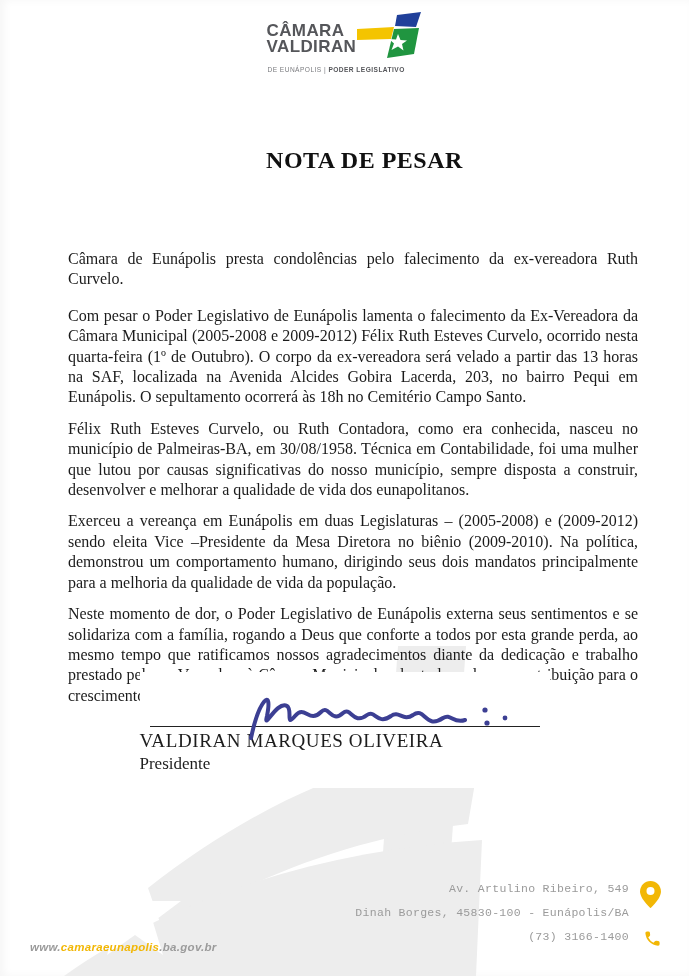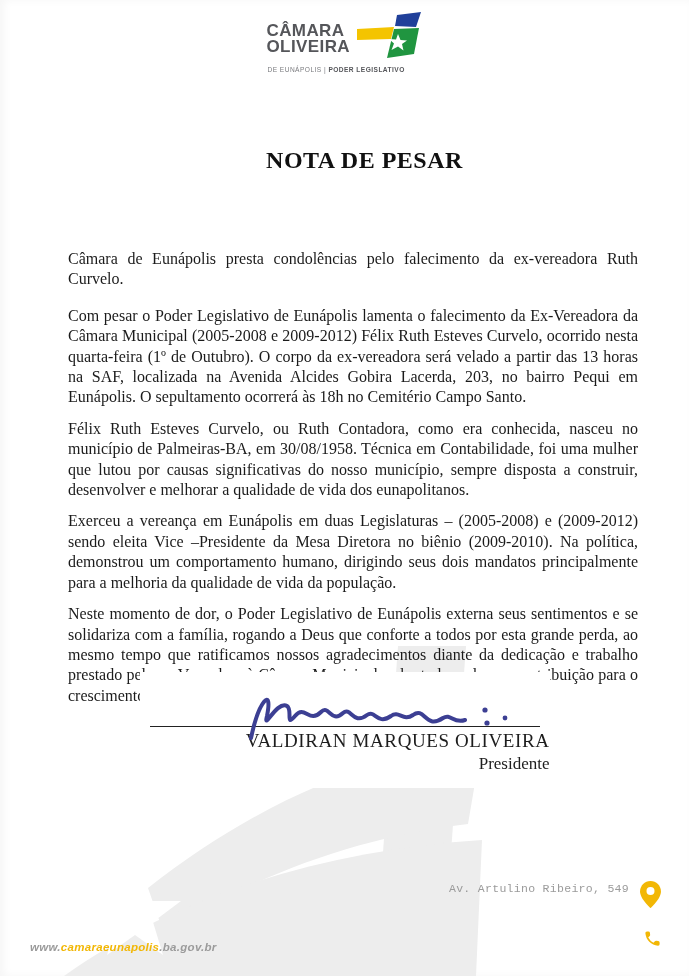--- a/index.html
+++ b/index.html
@@ -44,21 +44,21 @@
         font-size:24px;font-weight:bold;color:#111;letter-spacing:.5px;z-index:2;margin-left:20px;}
 
   
   .body-text{position:absolute;top:238px;left:57px;width:592px;z-index:2;
         color:var(--body_text);font-size:16px;line-height:20.4px;text-align:justify;}
   .body-text p{margin:11px;}
   .body-text p.lead{margin-bottom:16px;}
 
   
   .sign-block{position:absolute;top:672px;left:50%;transform:translateX(-50%);
-        width:410px;z-index:3;background:#fff;text-align:right;padding:10px 0 14px;}
+        width:410px;z-index:3;background:#fff;text-align:left;padding:10px 0 14px;}
   .sign-script{display:block;margin:0 auto -14px auto;position:relative;left:38px;}
   .sign-line{border-top:1.6px solid #222;width:390px;margin:0 auto;}
   .sign-name{font-size:19px;letter-spacing:.6px;color:#1d1d1d;margin-top:3px;}
   .sign-role{font-size:17px;color:#1d1d1d;margin-top:2px;}
 
   
   .contact{position:absolute;top:877px;right:26px;z-index:2;text-align:right;
         font-family:Liberation Mono, monospace;font-size:11.5px;
         color:var(--footer_text);line-height:24px;letter-spacing:.3px;}
   .contact .line{padding-right:34px;}
@@ -77,21 +77,21 @@
   <svg class="watermark" viewBox="0 0 460 330" preserveAspectRatio="none">
     <polygon style="fill:var(--watermark_gray)" points="368,0 436,0 412,330 344,330"></polygon>
     <path style="fill:var(--watermark_gray)" d="M 118,242 C 226,158 330,112 452,96 L 438,178 C 330,190 216,232 134,288 Z"></path>
     <path style="fill:var(--watermark_gray)" d="M 34,330 C 148,248 298,204 452,194 L 446,330 Z"></path>
     <polygon fill="#ffffff" points="105,222 116,255 151,255 123,276 133,309 105,289 77,309 87,276 59,255 94,255"></polygon>
   </svg>
 
   <div class="logo">
     <div class="logo-text">
       <div>CÂMARA</div>
-      <div>OLIVEIRA</div>
+      <div>VALDIRAN</div>
     </div>
     <svg class="logo-flag" viewBox="0 0 64 56">
       <polygon style="fill:var(--logo_yellow)" points="0,17 37,15 34,27 0,28"></polygon>
       <polygon style="fill:var(--logo_blue)" points="40,3 64,0 59,15 38,14"></polygon>
       <polygon style="fill:var(--logo_green)" points="37,17 62,16 57,42 30,46"></polygon>
       <polygon fill="#ffffff" points="41,22 43.5,28 50,28.5 45,32 46.5,38.5 41,34.5 34.5,38 37,31.5 32,27 39,27.5"></polygon>
     </svg>
     <div class="logo-sub"><span>DE EUNÁPOLIS</span><span> | </span><b>PODER LEGISLATIVO</b></div>
   </div>
 
@@ -115,20 +115,22 @@
       <circle cx="254" cy="41" r="2.6" style="fill:var(--signature_ink)"></circle>
       <circle cx="272" cy="36" r="2.4" style="fill:var(--signature_ink)"></circle>
     </svg>
     <div class="sign-line"></div>
     <div class="sign-name">VALDIRAN MARQUES OLIVEIRA</div>
     <div class="sign-role">Presidente</div>
   </div>
 
   <div class="contact">
     <div class="line">Av. Artulino Ribeiro, 549</div>
+    <div class="line">Dinah Borges,  45830-100 - Eunápolis/BA</div>
+    <div class="line">(73) 3166-1400</div>
     <svg class="pin" width="21" height="27" viewBox="0 0 24 31">
       <path style="fill:var(--accent_yellow)" d="M12,0 C5.4,0 0,5.4 0,12 c0,8.6 12,19 12,19 s12,-10.4 12,-19 C24,5.4 18.6,0 12,0 z"></path>
       <circle cx="12" cy="11.4" r="4.6" fill="#ffffff"></circle>
     </svg>
     <svg class="phone" width="19" height="19" viewBox="0 0 24 24">
       <path style="fill:var(--accent_yellow)" d="M19.23,15.26l-2.54-0.29a1.99,1.99 0 0 0 -1.64,0.57l-1.84,1.84a15.05,15.05 0 0 1 -6.59,-6.59l1.84,-1.84A2,2 0 0 0 9,7.31L8.74,4.77A2,2 0 0 0 6.75,3H5A2,2 0 0 0 3,5.08A17,17 0 0 0 18.92,21A2,2 0 0 0 21,19v-1.75A2,2 0 0 0 19.23,15.26Z"></path>
     </svg>
   </div>
 
   <div class="website"><span>www.</span><span class="hl">camaraeunapolis</span><span>.ba.gov.br</span></div>

